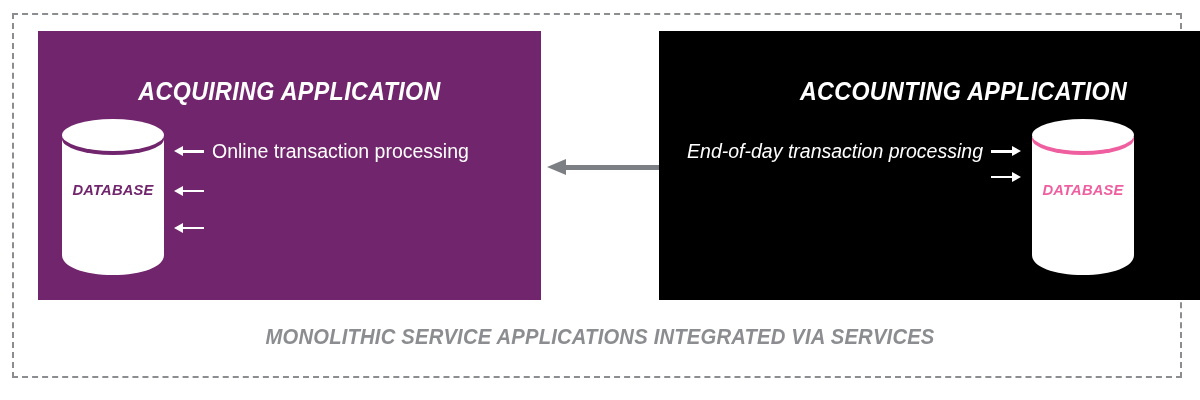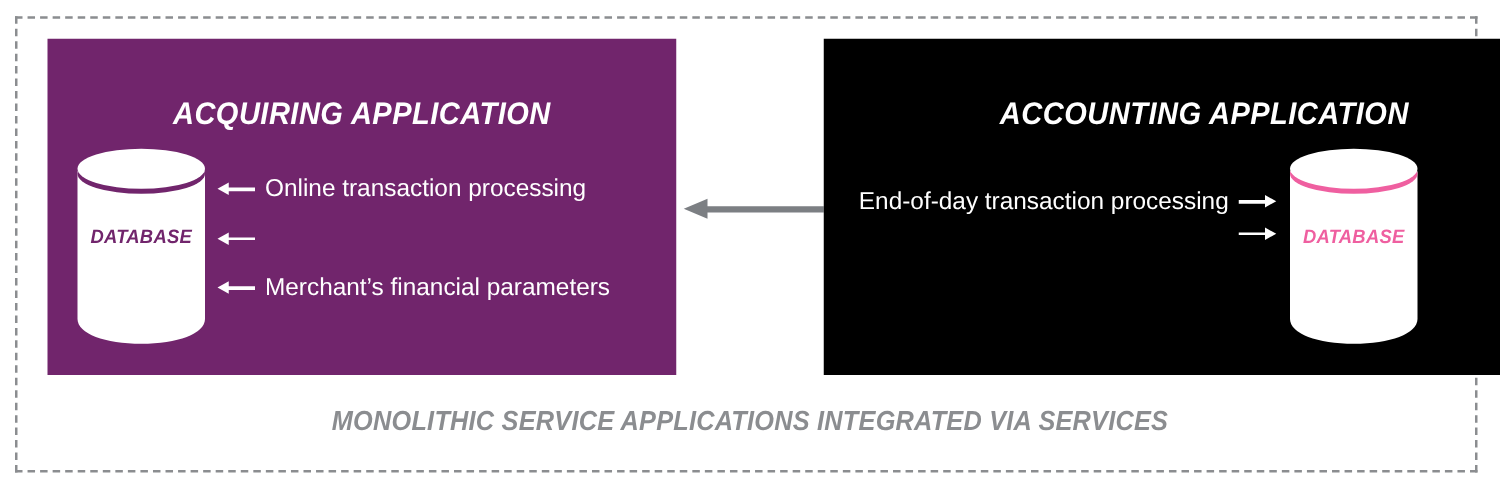--- a/index.html
+++ b/index.html
@@ -95,23 +95,24 @@
     flex-direction: column;
   }
   #list-acquiring {
     left: 136px;
     top: 108px;
     width: 355px;
     gap: 17px;
   }
   #list-accounting {
     left: 10px;
-    top: 118px;
+    top: 108px;
     width: 352px;
     gap: 3px;
+    font-style: italic;
   }
   .item-row {
     display: flex;
     align-items: center;
     color: #ffffff;
     font-size: 19.5px;
     line-height: 25px;
     white-space: nowrap;
   }
   #list-acquiring .item-row { justify-content: flex-start; }
@@ -229,21 +230,20 @@
           <span class="head"></span>
             <span class="shaft"></span>
         </span>
       </div>
 
       <div class="item-row">
         <span class="arrow-glyph arrow-left">
           <span class="head"></span>
             <span class="shaft"></span>
         </span>
-        <span class="item-label">Merchant’s financial parameters</span>
       </div>
 
     </div>
   </div>
 
   <div id="center-arrow">
     <span class="c-head"></span>
     <span class="c-shaft"></span>
   </div>
 

